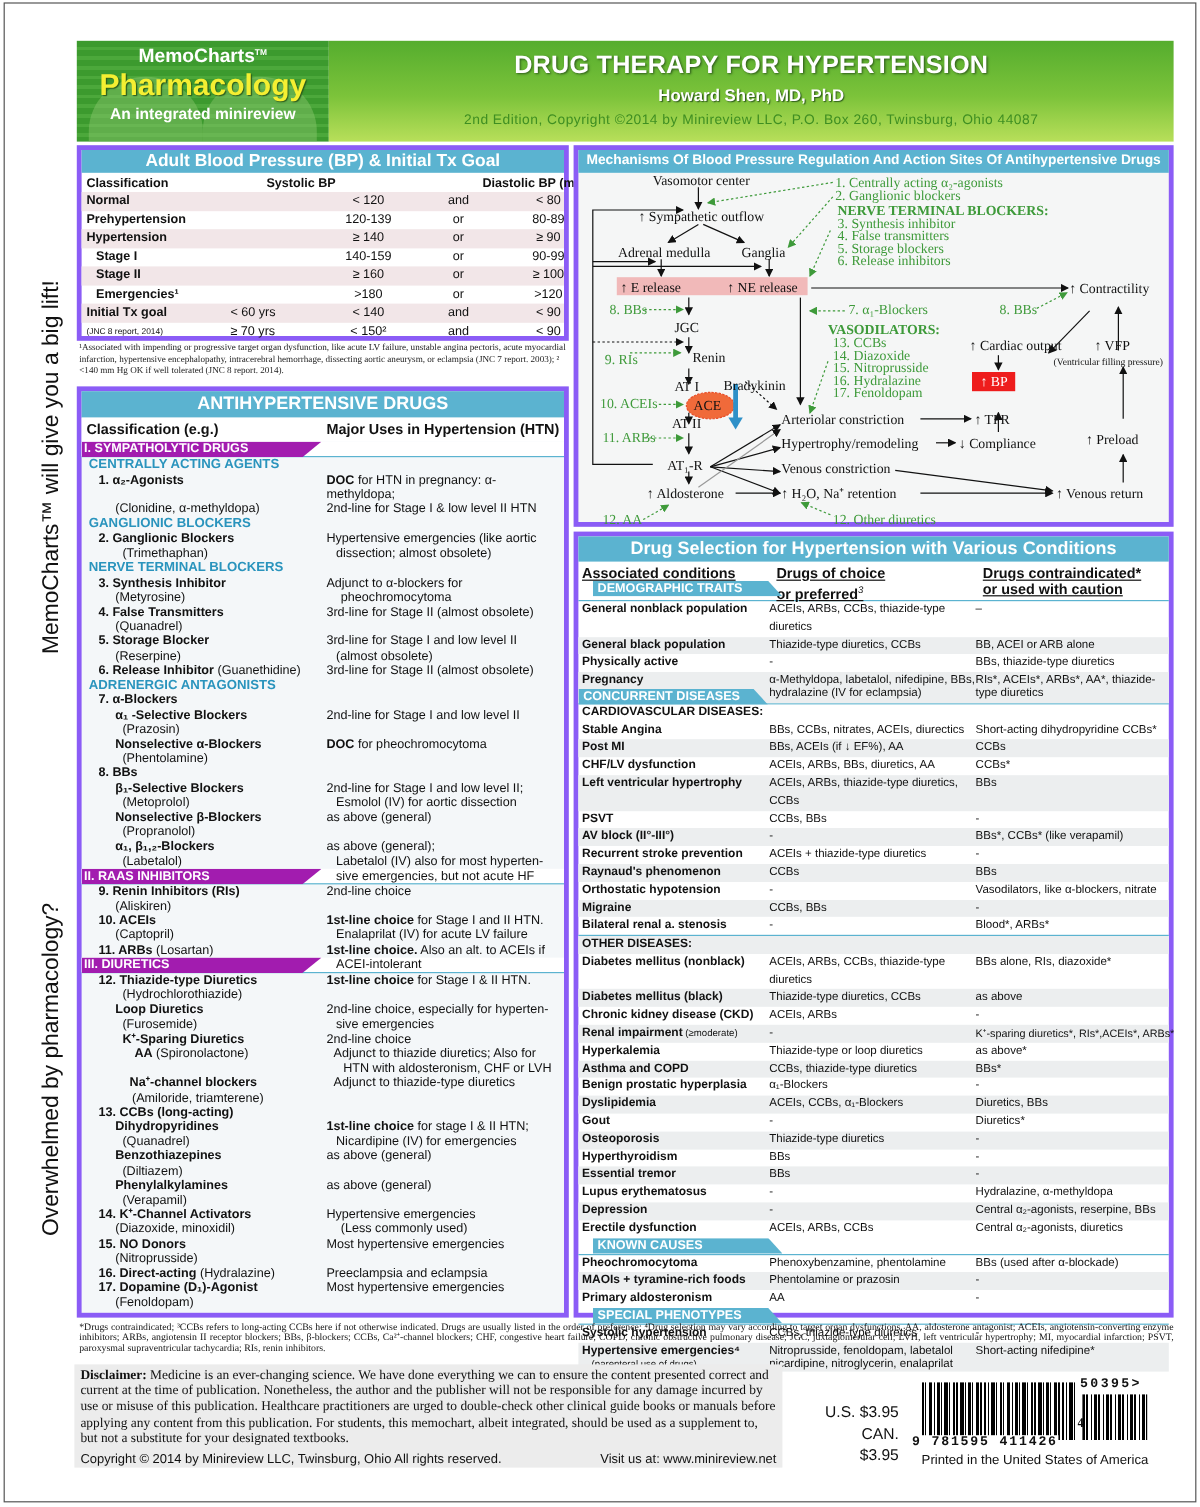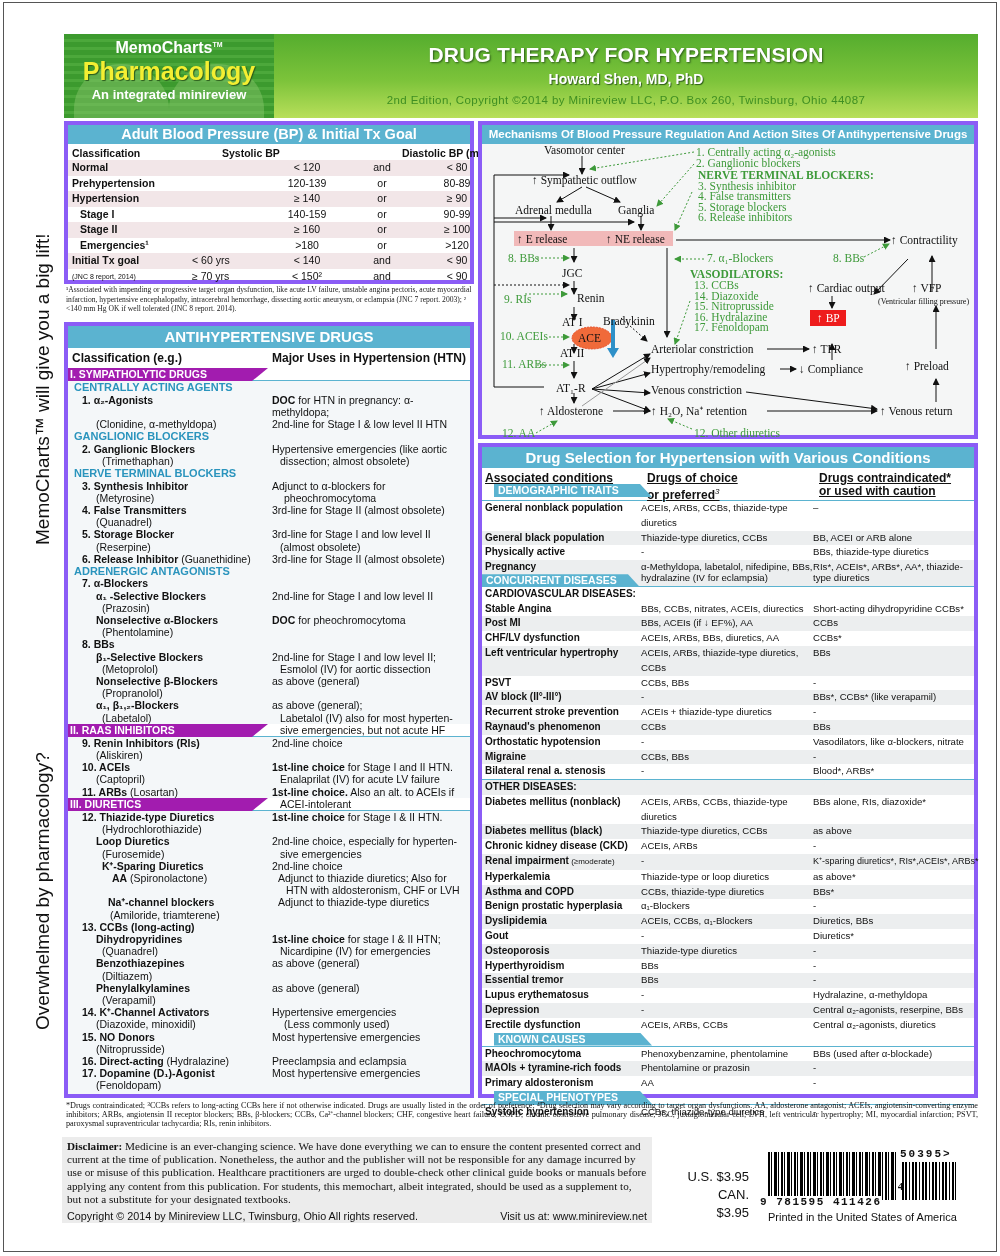--- a/index.html
+++ b/index.html
@@ -712,20 +712,25 @@
     </div>
     <div class="band-row">
         <span class="sel-band" style="top:0">SPECIAL PHENOTYPES</span>
       </div>
     <div>
       <div class="sel-row">
           <span class="cond">Systolic hypertension</span>
           <span>CCBs, thiazide-type diuretics</span>
           <span>-</span>
         </div>
+      <div class="sel-row shade tall">
+          <span class="cond"><span>Hypertensive emergencies⁴</span><br><span class="sm" style="padding-left:8px">(parenteral use of drugs)</span></span>
+          <span>Nitroprusside, fenoldopam, labetalol nicardipine,  nitroglycerin, enalaprilat</span>
+          <span>Short-acting nifedipine*</span>
+        </div>
     </div>
   </div>
 
   <div class="footnote">*Drugs contraindicated; ³CCBs refers to long-acting CCBs here if not otherwise indicated. Drugs are usually listed in the order of preference; ⁴Drug selection may vary according to target organ dysfunctions. AA, aldosterone antagonist; ACEIs, angiotensin-converting enzyme inhibitors; ARBs, angiotensin II receptor blockers; BBs, β-blockers; CCBs, Ca²⁺-channel blockers; CHF, congestive heart  failure; COPD, chronic obstructive pulmonary disease; JGC, juxtaglomerular cell; LVH, left ventricular hypertrophy; MI, myocardial infarction; PSVT, paroxysmal supraventricular tachycardia; RIs, renin inhibitors.</div>
 
   <div class="disclaimer">
     <div class="disc-text"><b>Disclaimer:</b><span> Medicine is an ever-changing science. We have done everything we can to ensure the content presented correct and current at the time of publication. Nonetheless, the author and the publisher will not be responsible for any damage incurred by use or misuse of this publication. Healthcare practitioners are urged to double-check other clinical guide books or manuals before applying any content from this publication. For students, this memochart, albeit integrated, should be used as a supplement to, but not a substitute for your designated textbooks.</span></div>
     <div class="disc-foot">
       <span>Copyright © 2014 by Minireview LLC, Twinsburg, Ohio  All rights reserved.</span>
       <span>Visit us at: www.minireview.net</span>

